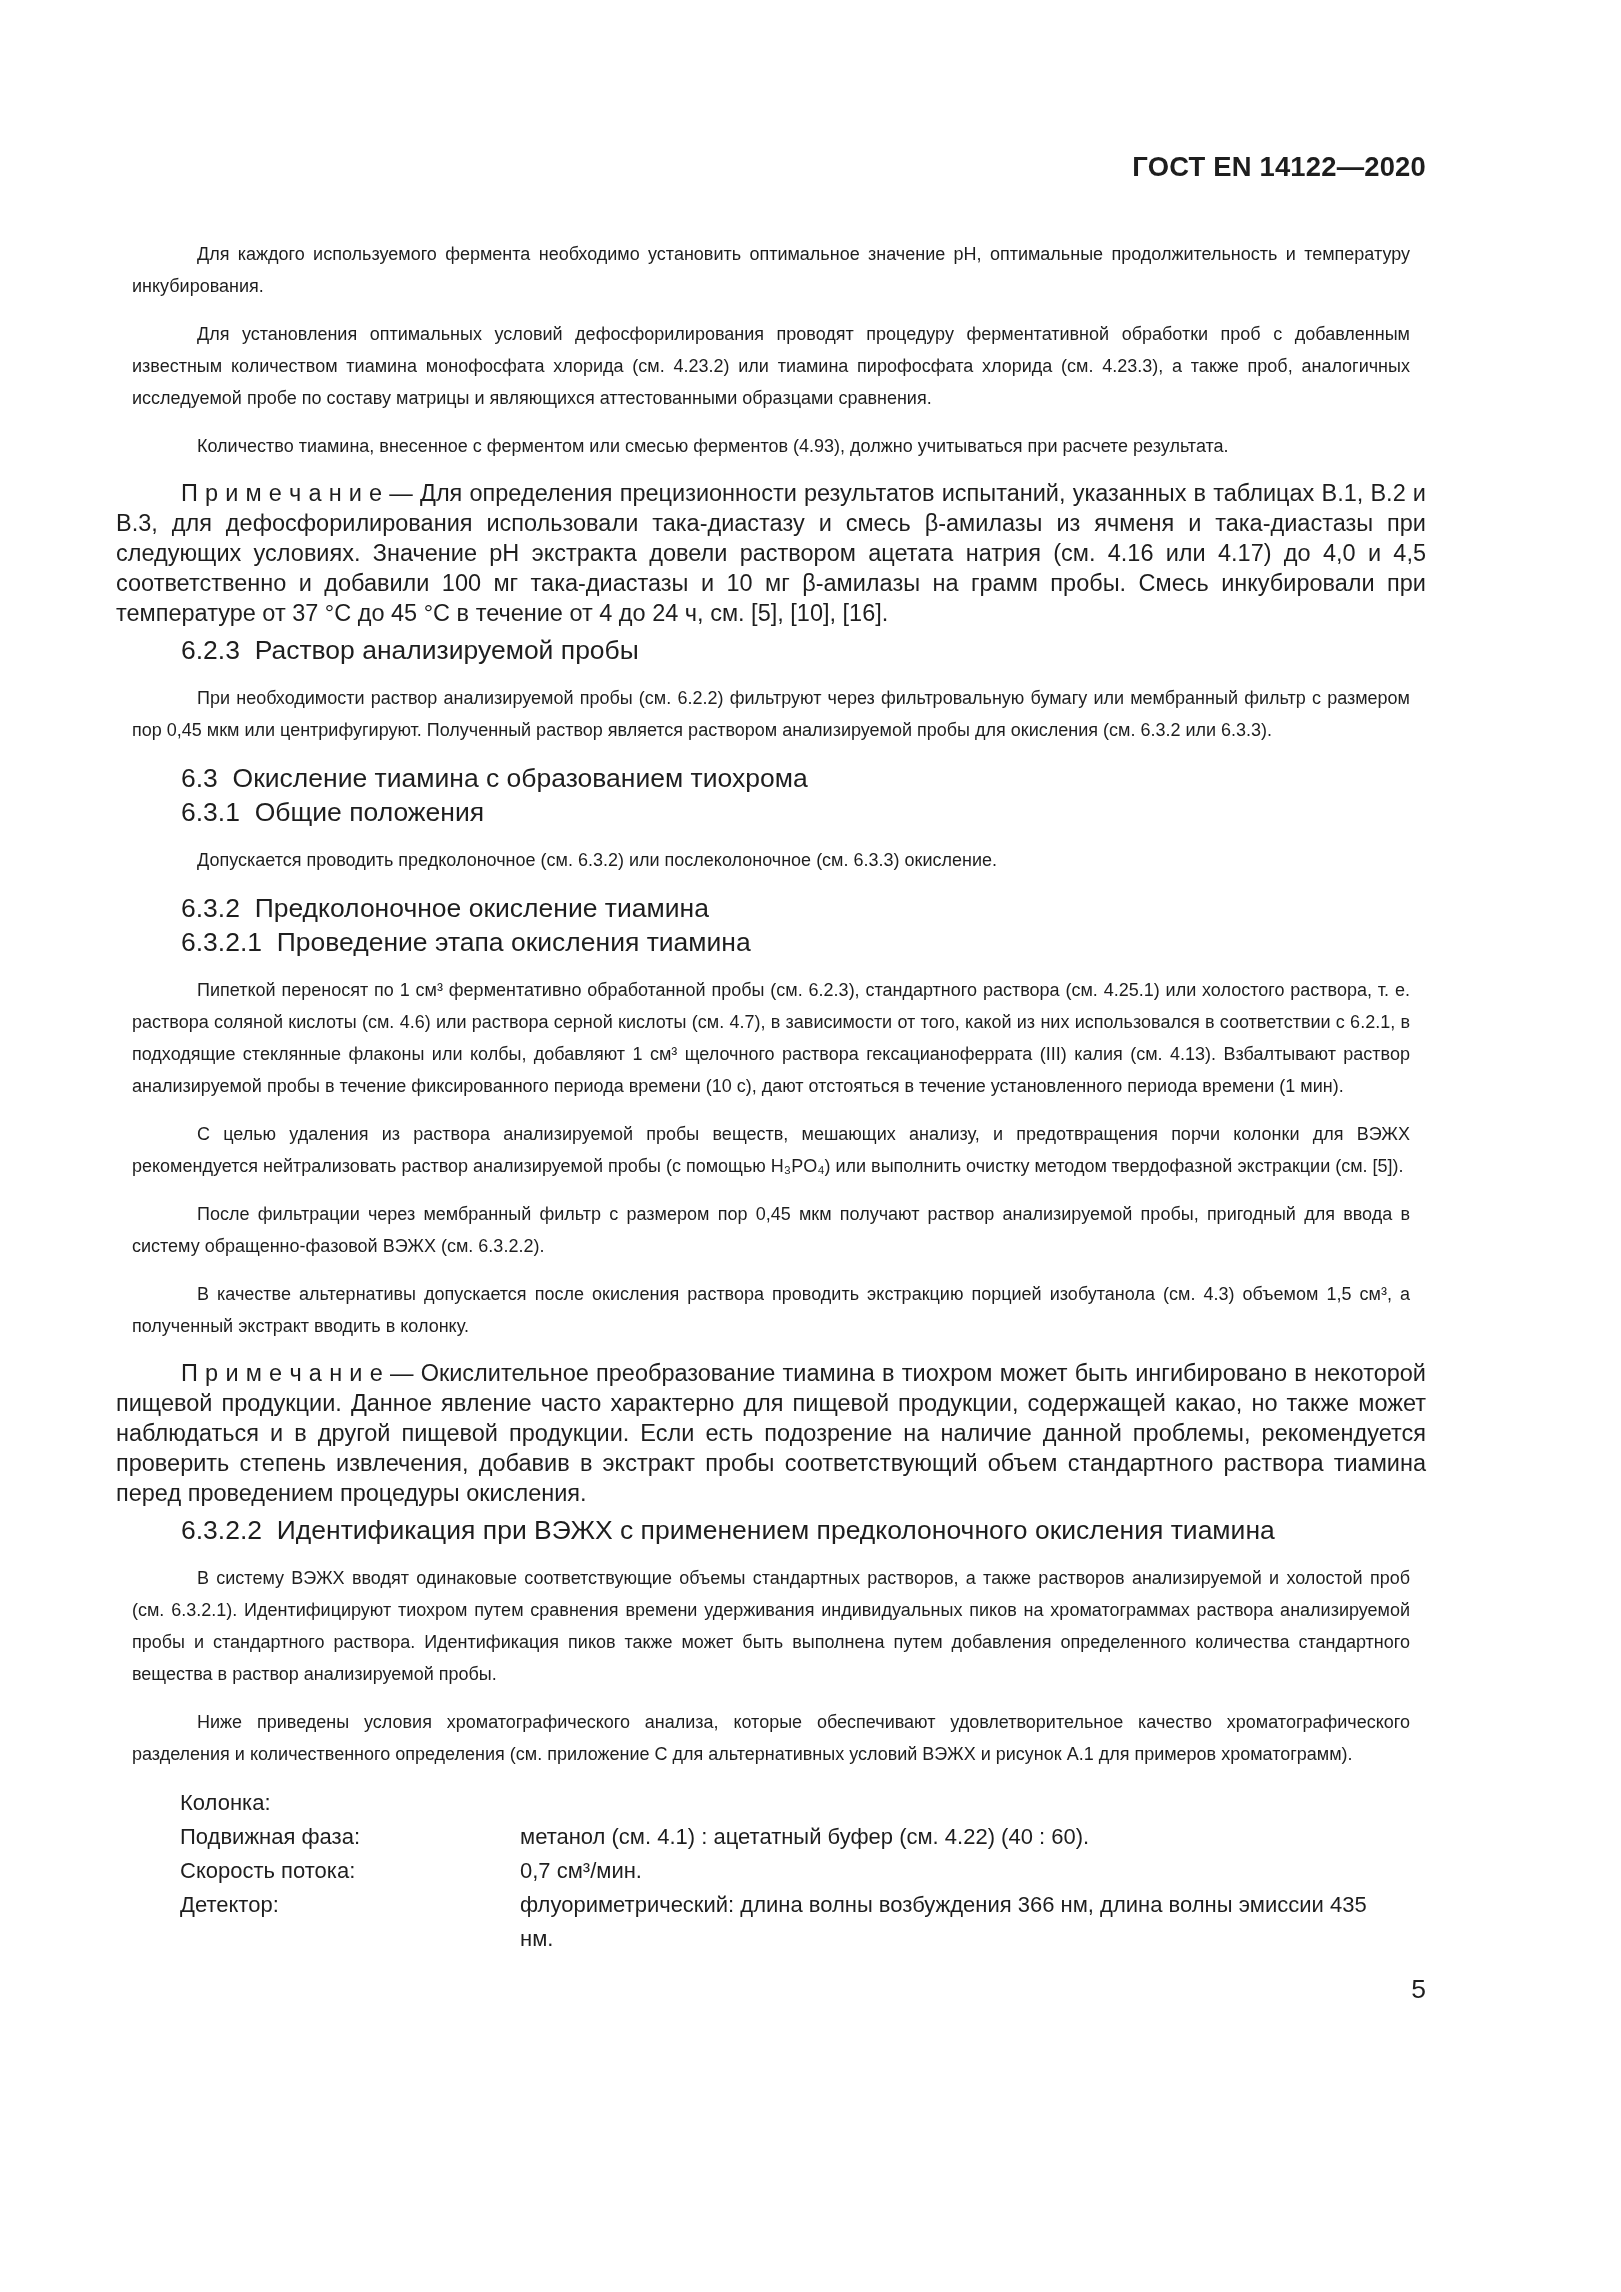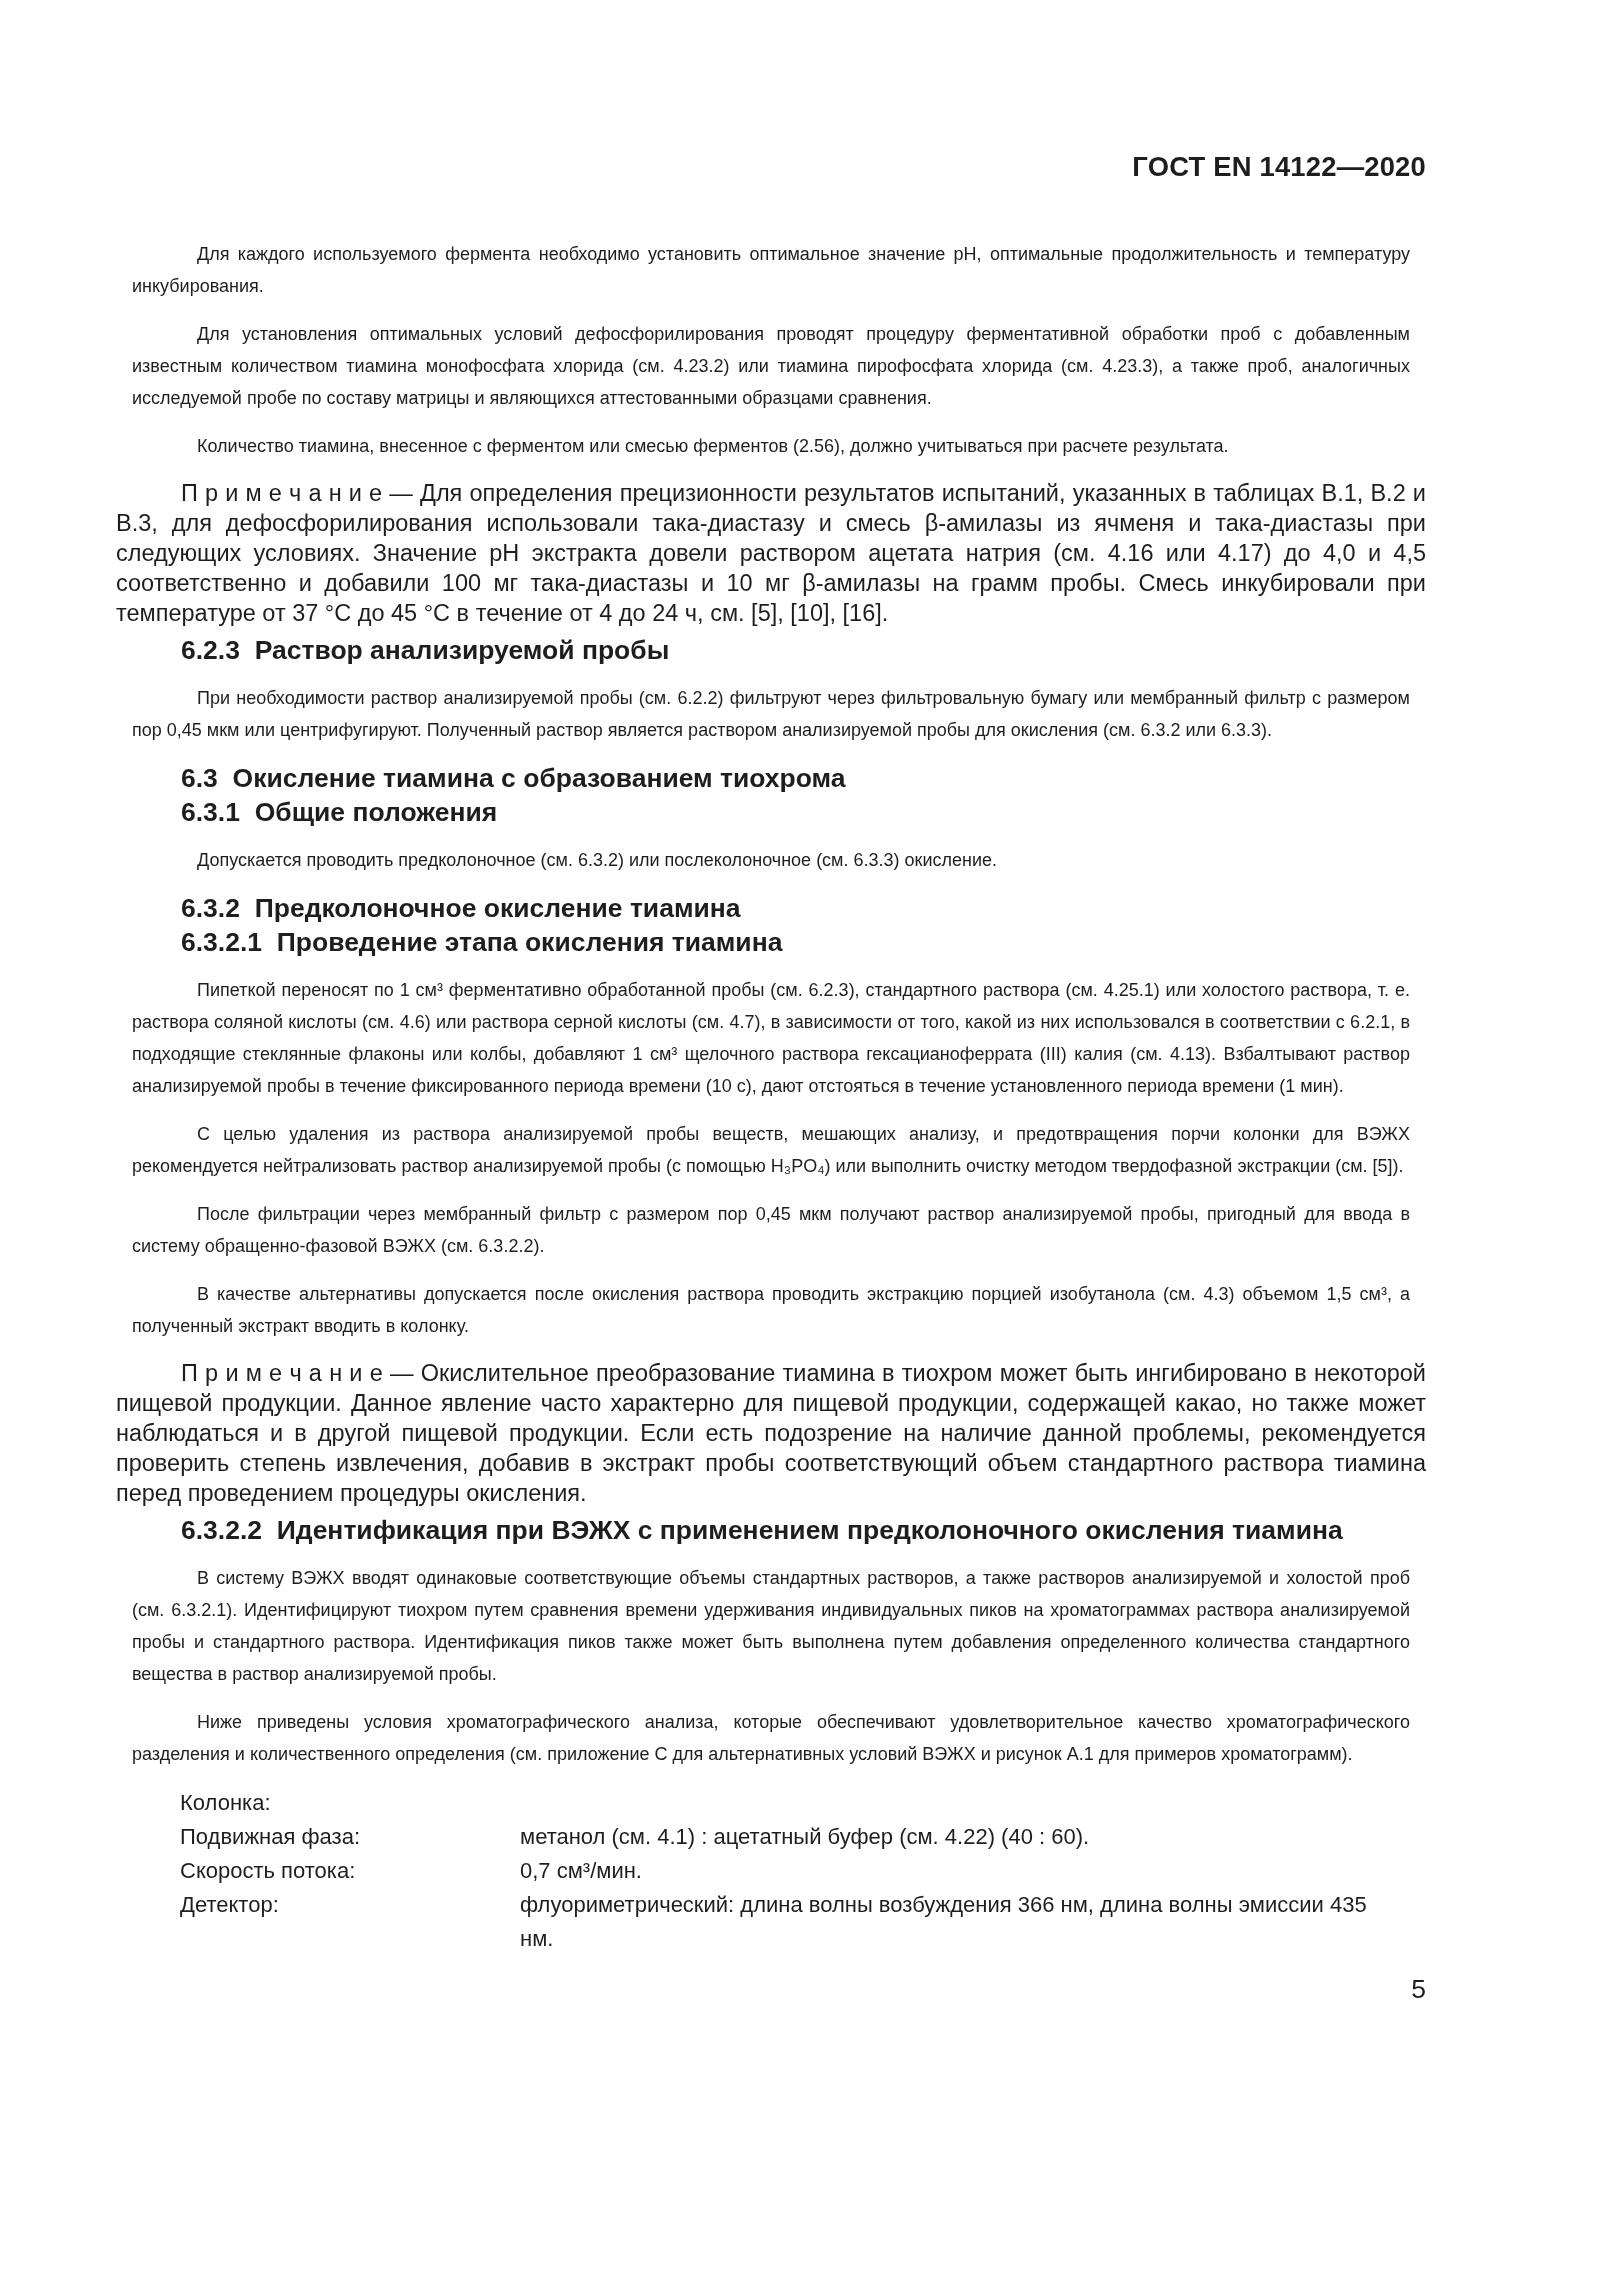--- a/index.html
+++ b/index.html
@@ -47,21 +47,21 @@
     line-height: 30px;
     text-align: justify;
     text-indent: 65px;
     hyphens: manual;
     -webkit-hyphens: manual;
   }
   .heading {
     margin: 2px 0;
     font-size: 26.5px;
     line-height: 32px;
-    font-weight: 700;
+    font-weight: 400;
     text-indent: 65px;
   }
   .heading.major {
     margin-top: 13px;
   }
   .spec {
     margin: 7.8px 0 0 64px;
     font-size: 22px;
   }
   .spec-row {
@@ -87,21 +87,21 @@
 </head>
 <body>
 
 <div class="page">
   <div class="content">
 
     <div class="doc-code">ГОСТ EN 14122—2020</div>
 
     <p class="para first-para">Для каждого используемого фермента необходимо установить оптимальное значение pH, опти­мальные продолжительность и температуру инкубирования.</p>
     <p class="para">Для установления оптимальных условий дефосфорилирования проводят процедуру фермен­тативной обработки проб с добавленным известным количеством тиамина монофосфата хлорида (см. 4.23.2) или тиамина пирофосфата хлорида (см. 4.23.3), а также проб, аналогичных исследуемой пробе по составу матрицы и являющихся аттестованными образцами сравнения.</p>
-    <p class="para">Количество тиамина, внесенное с ферментом или смесью ферментов (2.56), должно учитываться при расчете результата.</p>
+    <p class="para">Количество тиамина, внесенное с ферментом или смесью ферментов (4.93), должно учитываться при расчете результата.</p>
 
     <p class="note">П р и м е ч а н и е — Для определения прецизионности результатов испытаний, указанных в таблицах В.1, В.2 и В.3, для дефосфорилирования использовали така-диастазу и смесь β-амилазы из ячменя и така-диастазы при следующих условиях. Значение pH экстракта довели раствором ацетата натрия (см. 4.16 или 4.17) до 4,0 и 4,5 соответственно и добавили 100 мг така-диастазы и 10 мг β-амилазы на грамм пробы. Смесь инкубировали при температуре от 37 °С до 45 °С в течение от 4 до 24 ч, см. [5], [10], [16].</p>
 
     <p class="heading">6.2.3&nbsp; Раствор анализируемой пробы</p>
     <p class="para">При необходимости раствор анализируемой пробы (см. 6.2.2) фильтруют через фильтровальную бумагу или мембранный фильтр с размером пор 0,45 мкм или центрифугируют. Полученный раствор является раствором анализируемой пробы для окисления (см. 6.3.2 или 6.3.3).</p>
 
     <p class="heading major">6.3&nbsp; Окисление тиамина с образованием тиохрома</p>
     <p class="heading">6.3.1&nbsp; Общие положения</p>
     <p class="para">Допускается проводить предколоночное (см. 6.3.2) или послеколоночное (см. 6.3.3) окисление.</p>
 

